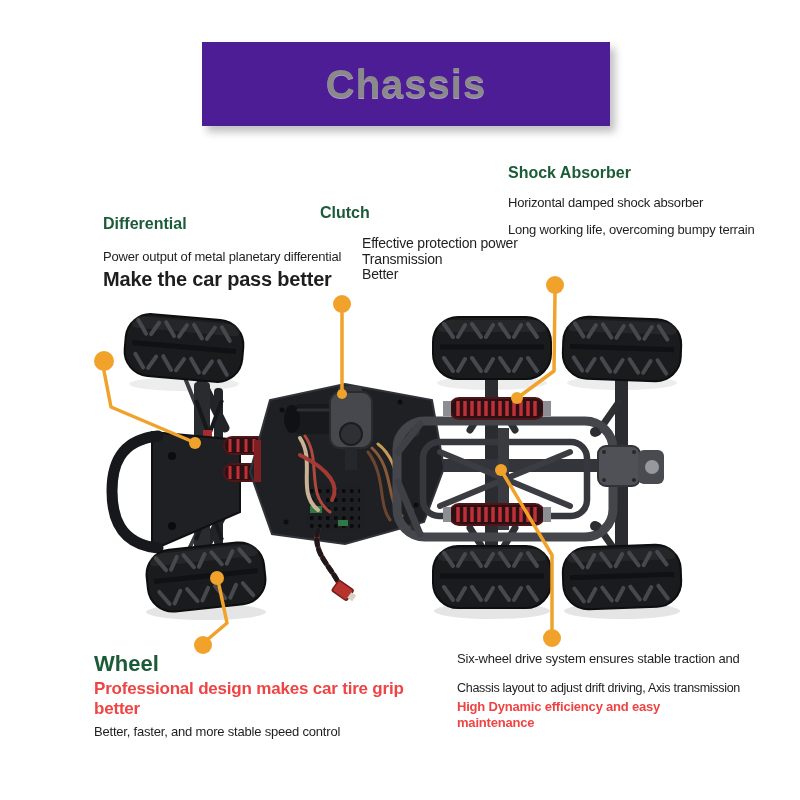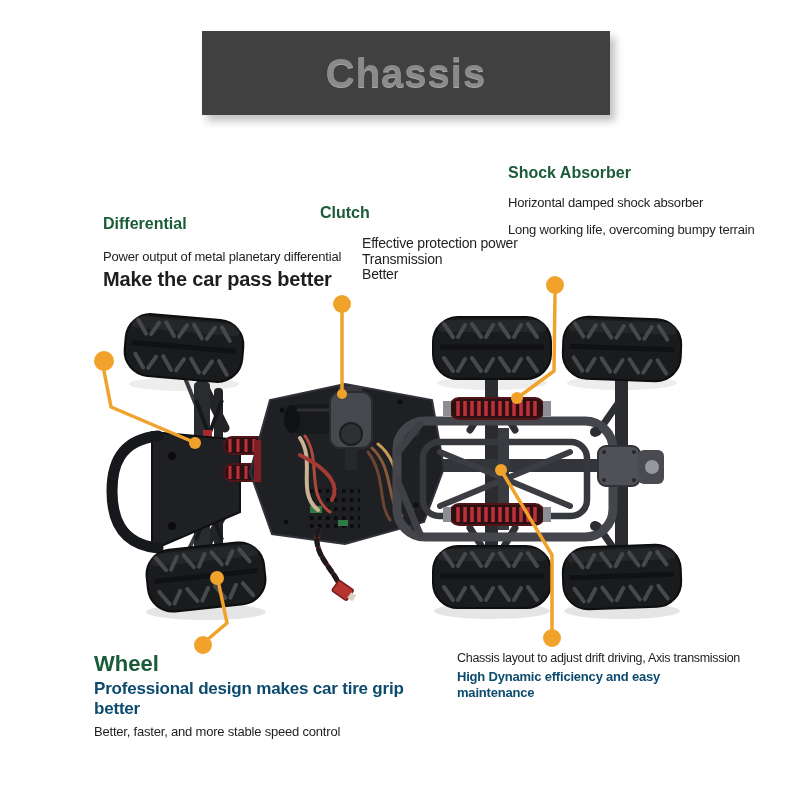--- a/index.html
+++ b/index.html
@@ -5,39 +5,39 @@
   html,body{margin:0;padding:0;}
   body{
     width:800px;height:800px;position:relative;overflow:hidden;
     background:#ffffff;
     font-family:"Liberation Sans", sans-serif;
     color:#1e1e1e;
   }
   .abs{position:absolute;}
   
   .banner{
-    left:202px;top:31px;width:408px;height:84px;
-    background:#404040;
+    left:202px;top:42px;width:408px;height:84px;
+    background:#4c1d95;
     box-shadow:5px 6px 8px rgba(0,0,0,0.25);
     display:flex;align-items:center;justify-content:center;
   }
   .banner .title{
     font-size:40px;font-weight:700;color:#8a8a8a;letter-spacing:1px;
     text-shadow:0 1px 0 rgba(255,255,255,0.55);
   }
   
   .sec{position:absolute;}
   .sec .head{
     color:#1b5b38;font-weight:700;line-height:1;
   }
   .sec .line{
     font-weight:400;color:#1e1e1e;letter-spacing:-0.2px;white-space:nowrap;
   }
   .sec .wrapline{
-    font-weight:700;color:#0c4a6e;letter-spacing:-0.2px;
+    font-weight:700;color:#ef4444;letter-spacing:-0.2px;
   }
   .sec-diff{left:60px;top:216px;margin-left:43px;}
   .sec-diff .head{font-size:16px;margin-bottom:17px;}
   .sec-diff .line{font-size:13px;margin-bottom:4px;}
   .sec-diff .em{font-size:20px;font-weight:700;letter-spacing:-0.2px;white-space:nowrap;}
   .sec-clutch{left:320px;top:205px;}
   .sec-clutch .head{font-size:16px;margin-bottom:15px;}
   .sec-clutch .line{font-size:14px;line-height:15.5px;padding-left:42px;}
   .sec-shock{left:508px;top:165px;}
   .sec-shock .head{font-size:16px;margin-bottom:14px;}
@@ -248,15 +248,16 @@
   <div class="line">Long working life, overcoming bumpy terrain</div>
 </div>
 
 <div class="sec sec-wheel">
   <div class="head">Wheel</div>
   <div class="em wrapline">Professional design makes car tire grip better</div>
   <div class="line">Better, faster, and more stable speed control</div>
 </div>
 
 <div class="sec sec-drive">
+  <div class="line l1">Six-wheel drive system ensures stable traction and</div>
   <div class="line l2">Chassis layout to adjust drift driving, Axis transmission</div>
   <div class="wrapline l3">High Dynamic efficiency and easy maintenance</div>
 </div>
 
 </body></html>

